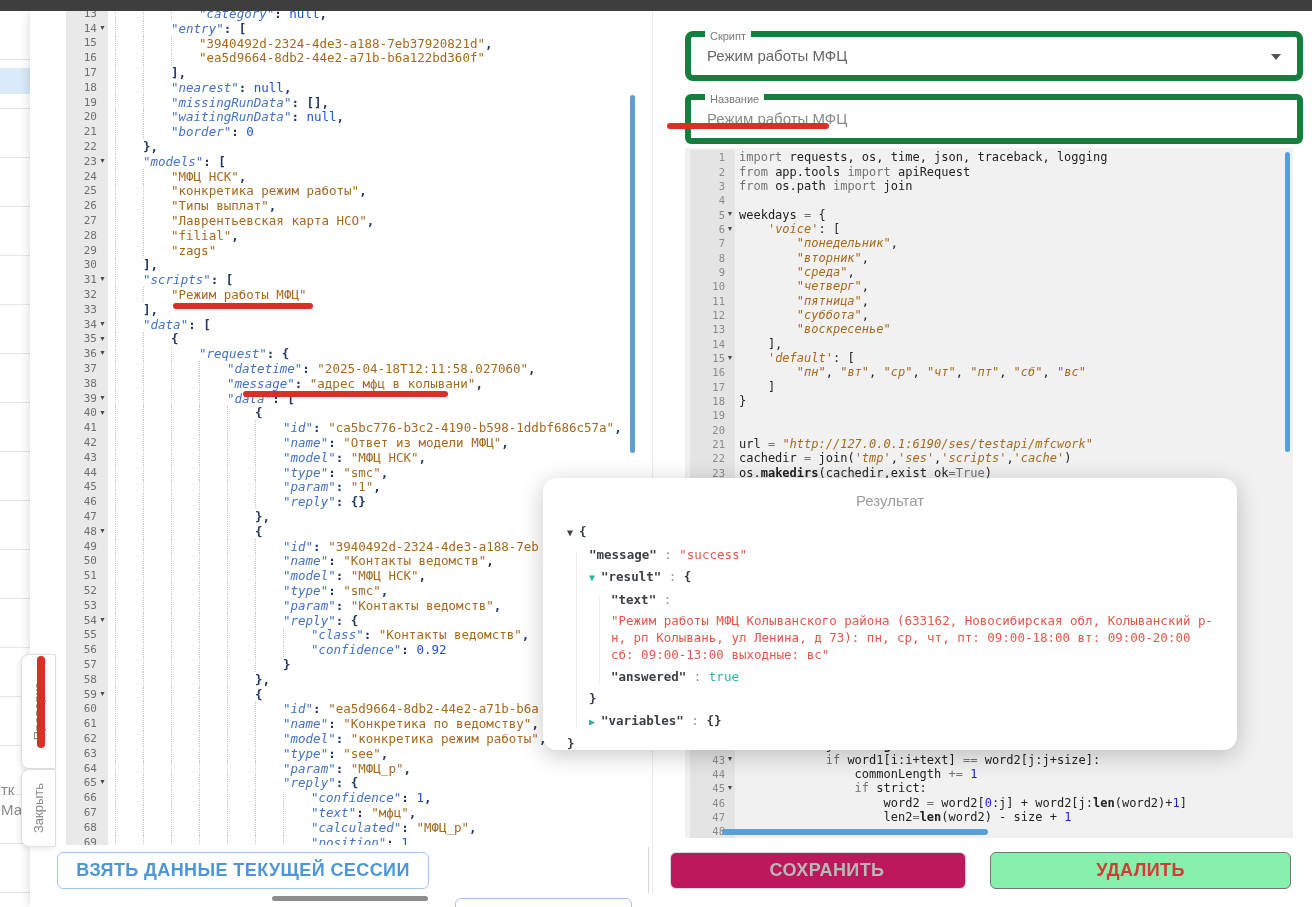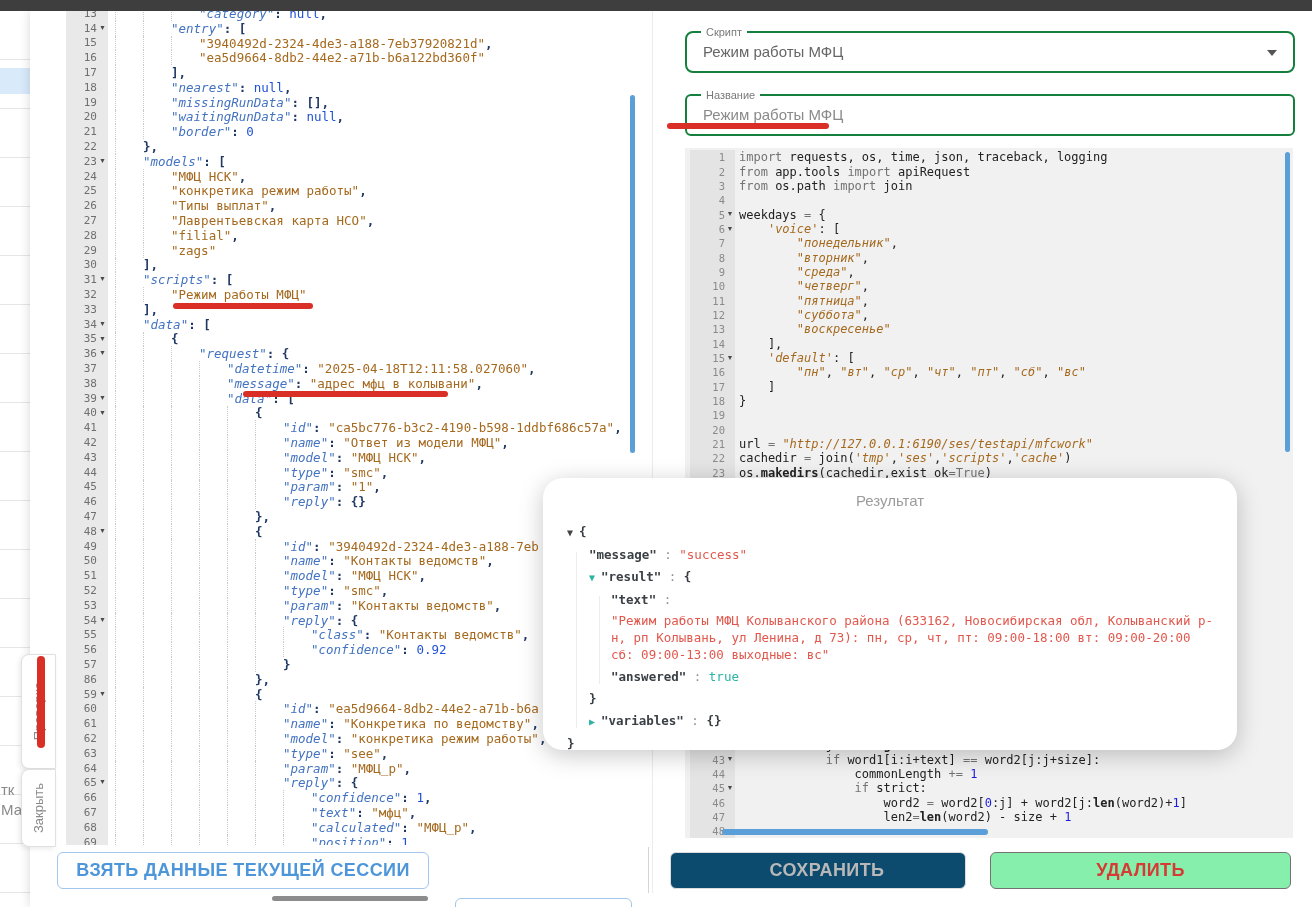--- a/index.html
+++ b/index.html
@@ -27,21 +27,21 @@
   .larr{width:11px;font-size:7px;color:#4a4a4a;text-align:center;flex:none;line-height:14.8px;}
   .jtxt{display:flex;align-items:center;margin-left:7px;font-family:"DejaVu Sans Mono",monospace;
         font-size:12.5px;white-space:pre;}
   .jtxt span{white-space:pre;}
   i.g{display:inline-block;width:27px;border-left:1px dotted #c9c9c9;align-self:stretch;flex:none;}
   .k{color:#4272c0;font-style:italic;}
   .p{color:#1f3864;font-weight:bold;}
   .s{color:#a5691e;}
   .n{color:#1f51d8;}
   
-  .field{position:absolute;left:685px;width:606px;height:38px;border:2px solid #15803d;
+  .field{position:absolute;left:685px;width:606px;height:38px;border:6px solid #15803d;
          border-radius:8px;background:#fff;z-index:4;text-align:center;}
   .flabel{position:absolute;left:14px;top:-7px;background:#fff;padding:0 5px;font-size:11px;color:#7a7a7a;}
   .fvalue{position:absolute;left:16px;top:0;line-height:38px;font-size:15px;color:#666;}
   .caret{position:absolute;right:16px;top:17px;width:0;height:0;border-left:5px solid transparent;
          border-right:5px solid transparent;border-top:6px solid #555;}
   
   .editor{position:absolute;left:685px;top:148px;width:608px;height:690px;background:#f1f1f1;
           overflow:hidden;z-index:4;}
   #code-lines{padding-top:2px;}
   .cl{display:flex;align-items:stretch;height:14.35px;}
@@ -55,21 +55,21 @@
   .kw{color:#737373;}
   .es{color:#a5691e;font-style:italic;}
   .en{color:#1d1de0;}
   .eb{color:#222;font-weight:bold;}
   .t{color:#222;}
   
   .bluebar{position:absolute;background:#5b9fd8;border-radius:3px;z-index:6;}
   .graybar{position:absolute;background:#8c8c8c;border-radius:3px;z-index:6;}
   
   .popup{position:absolute;left:543px;top:478px;width:694px;height:272px;background:#fff;
-         border-radius:20px;box-shadow:0 5px 25px rgba(0,0,0,.22);z-index:20;overflow:hidden;}
+         border-radius:14px;box-shadow:0 5px 25px rgba(0,0,0,.22);z-index:20;overflow:hidden;}
   .ptitle{text-align:center;margin-top:14px;font-size:15px;color:#9c9c9c;}
   #popup-rows{margin-top:12px;font-family:"DejaVu Sans Mono",monospace;font-size:12.5px;}
   .prow{line-height:21px;margin-bottom:1px;white-space:pre;}
   .pwrap{white-space:normal;line-height:17px;max-width:606px;padding-top:1px;padding-bottom:2px;}
   .triD{color:#444;font-size:10px;}
   .triT{color:#2bb3a3;font-size:10px;}
   .rk{color:#3a4045;font-weight:bold;}
   .rp{color:#8a9096;}
   .rs{color:#e2574c;}
   .rb{color:#2bb3a3;}
@@ -80,21 +80,21 @@
         border-radius:8px 0 0 8px;box-shadow:-2px 2px 5px rgba(0,0,0,.08);z-index:10;
         display:flex;align-items:center;justify-content:center;cursor:pointer;}
   .vtab span{writing-mode:vertical-rl;transform:rotate(180deg);font-size:13px;color:#8a8a8a;}
   
   .red{position:absolute;background:#da2f27;border-radius:3px;z-index:25;}
   
   .btn{position:absolute;top:852px;height:37px;border-radius:6px;background:#fff;
        font-family:"Liberation Sans",sans-serif;font-size:18px;font-weight:bold;
        letter-spacing:.4px;cursor:pointer;z-index:5;}
   .btn-blue{border:1px solid #a3c6ee;color:#4d96d9;}
-  .btn-gray{border:1px solid #dcdcdc;color:#b8b8b8;background:#0c4a6e;padding-left:24px;}
+  .btn-gray{border:1px solid #dcdcdc;color:#b8b8b8;background:#be185d;padding-left:24px;}
   .btn-red{border:1px solid #737373;color:#d63a34;background:#86efac;}
   .btndiv{position:absolute;left:648px;top:847px;width:1px;height:46px;background:#d5d5d5;z-index:5;}
 </style>
 </head>
 <body>
 
 <div class="stage">
 
   <div class="topbar"></div>
 
@@ -440,21 +440,21 @@
         </div>
         <div class="jl">
           <div class="gut">
             <span class="lnum">57</span>
             <span class="larr"></span>
           </div>
           <div class="jtxt"><i class="g"></i><i class="g"></i><i class="g"></i><i class="g"></i><i class="g"></i><i class="g"></i><span class="p">}</span></div>
         </div>
         <div class="jl">
           <div class="gut">
-            <span class="lnum">86</span>
+            <span class="lnum">58</span>
             <span class="larr"></span>
           </div>
           <div class="jtxt"><i class="g"></i><i class="g"></i><i class="g"></i><i class="g"></i><i class="g"></i><span class="p">},</span></div>
         </div>
         <div class="jl">
           <div class="gut">
             <span class="lnum">59</span>
             <span class="larr">▼</span>
           </div>
           <div class="jtxt"><i class="g"></i><i class="g"></i><i class="g"></i><i class="g"></i><i class="g"></i><span class="p">{</span></div>

